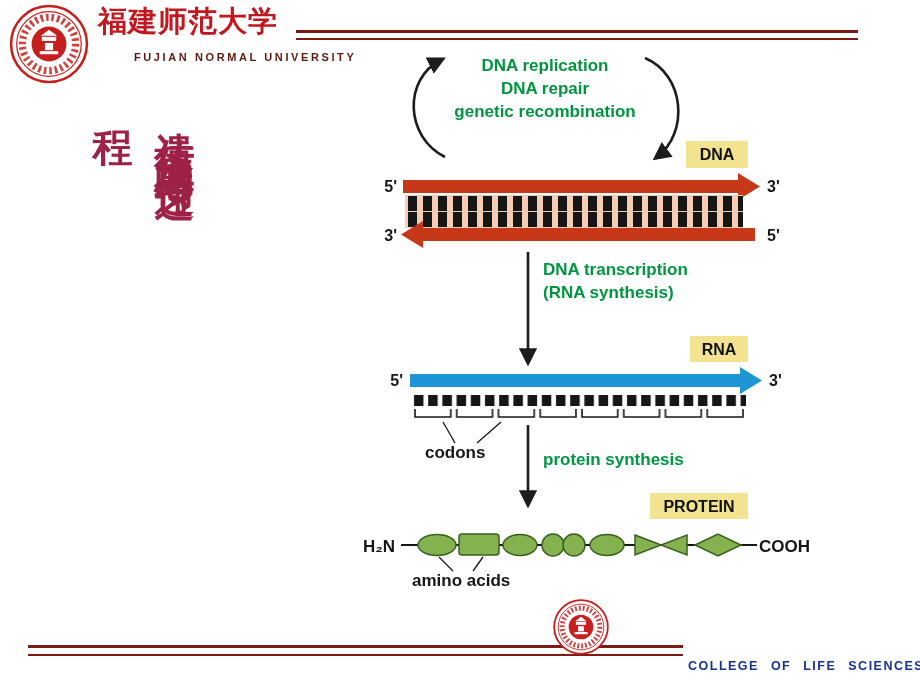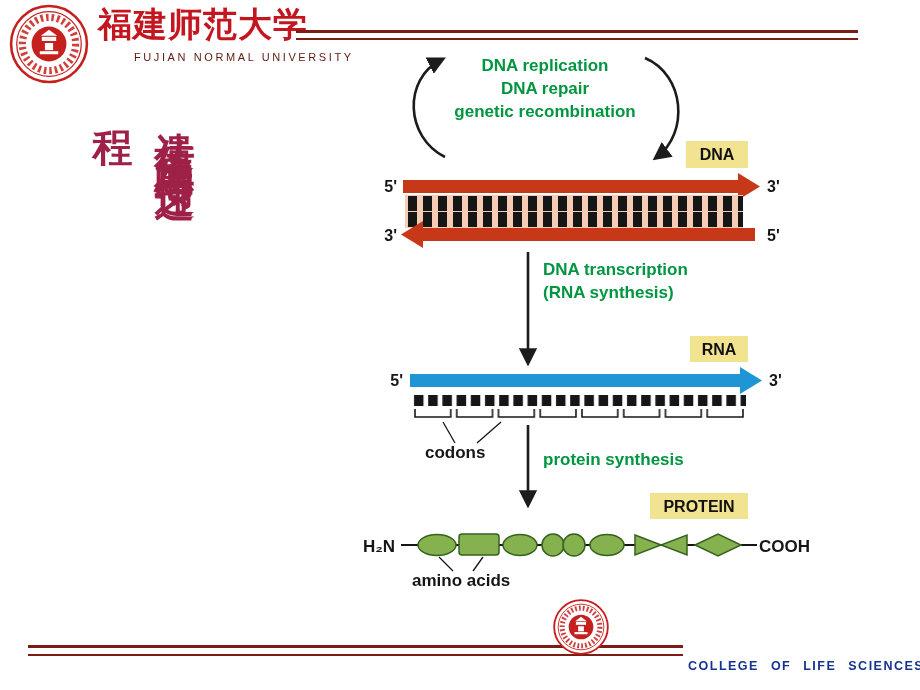--- a/index.html
+++ b/index.html
@@ -11,29 +11,29 @@
     overflow: hidden;
     font-family: "Liberation Sans", sans-serif;
   }
   .abs { position: absolute; }
 
   
   .univ-cn {
     left: 98px; top: 2px;
     font-family: "DejaVu Serif", serif;
     font-weight: bold;
-    font-size: 34px;
+    font-size: 29px;
     color: #c3161f;
     letter-spacing: 1px;
     white-space: nowrap;
   }
   .univ-en {
     left: 101px; top: 51px;
     font-size: 11px;
-    font-weight: normal;
+    font-weight: bold;
     color: #5f1a10;
     letter-spacing: 2.6px;
     white-space: nowrap;
     padding-left: 33px;
   }
   .rule-thick { height: 3px; background: #7b1d14; }
   .rule-thin  { height: 2px; background: #7b1d14; }
 
   
   .vtitle {

